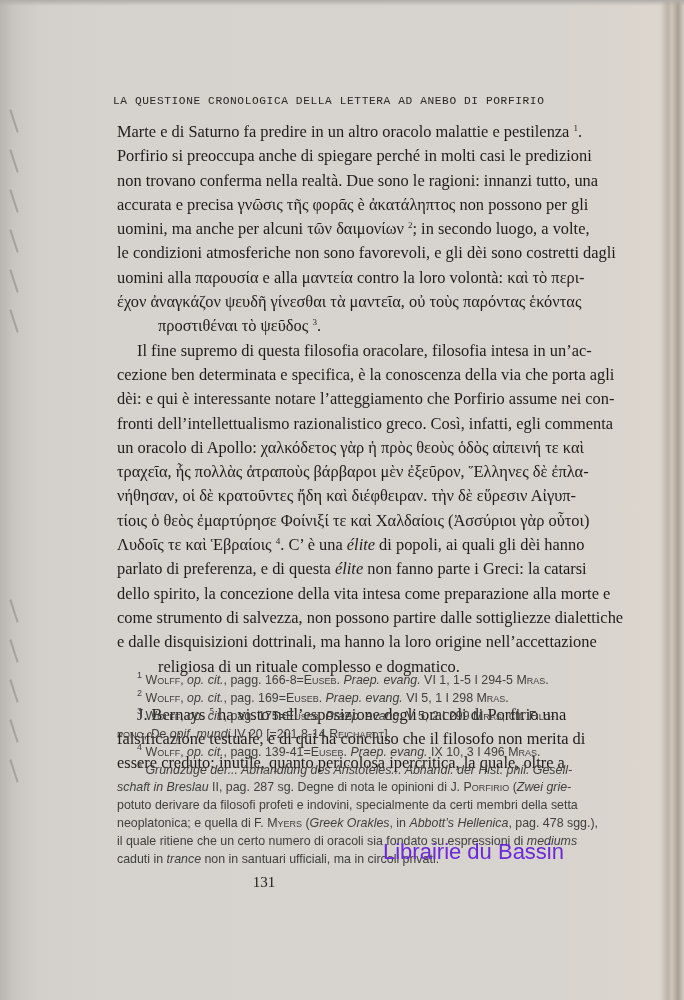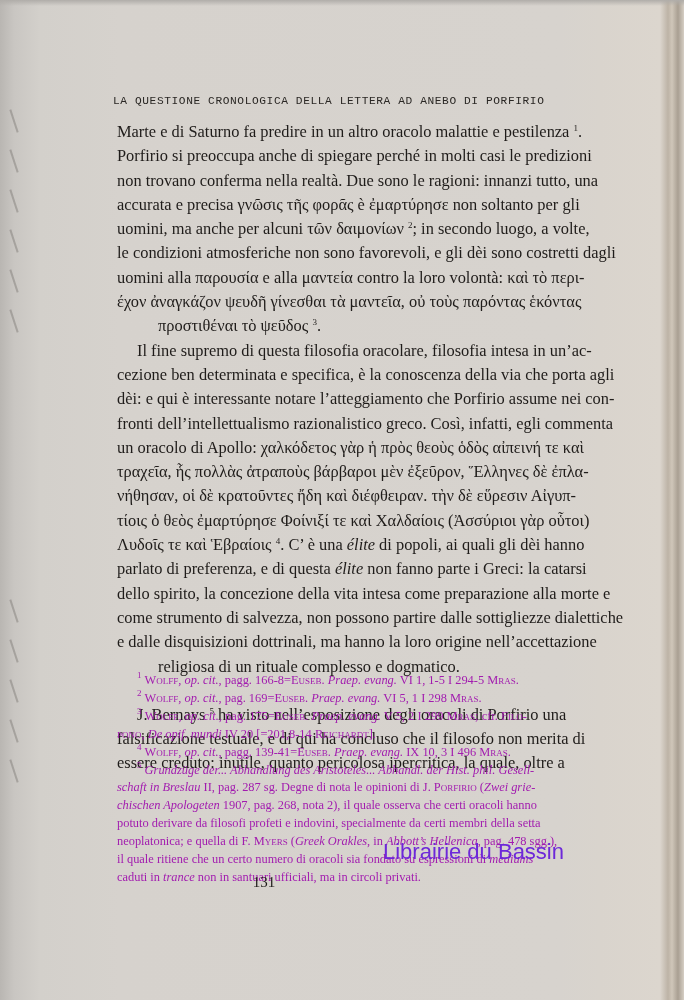--- a/index.html
+++ b/index.html
@@ -38,22 +38,22 @@
     text-align: justify;
   }
   .body-text p { margin: 0; }
   .line { display: block; text-align: justify; text-align-last: justify; white-space: nowrap; }
   .line.last { text-align-last: left; margin-left: 41px; }
   .indent { padding-left: 20px; }
   .gap { height: 24px; }
   sup.fn { font-size: 9px; vertical-align: 6px; line-height: 0; }
   .footnotes {
     position: absolute; left: 117px; top: 672px; width: 410px;
-    font-family: Liberation Serif, serif;
-    font-size: 12.4px; line-height: 17.9px; color: #a21caf;
+    font-family: Liberation Sans, sans-serif;
+    font-size: 12.4px; line-height: 17.9px; color: #404040;
   }
   .fn-line { display: block; white-space: nowrap; text-align: justify; text-align-last: justify; }
   .fn-line.last { text-align-last: left; }
   .fn-line.ind { padding-left: 20px; }
   .sc { font-variant: small-caps; }
   .page-number {
     position: absolute; left: 0; width: 548px; top: 874px;
     text-align: center; font-family: "Liberation Serif", serif;
     font-size: 15px; color: #1f1c1a; padding-right: 20px; box-sizing: border-box;
   }
@@ -84,21 +84,21 @@
   <span class="scrib" style="top:680px"></span>
 </div>
 
 <div class="running-head">LA QUESTIONE CRONOLOGICA DELLA LETTERA AD ANEBO DI PORFIRIO</div>
 
 <div class="body-text">
   <p>
     <span class="line"><span>Marte e di Saturno fa predire in un altro oracolo malattie e pestilenza</span> <sup class="fn">1</sup>.</span>
     <span class="line">Porfirio si preoccupa anche di spiegare perché in molti casi le predizioni</span>
     <span class="line">non trovano conferma nella realtà. Due sono le ragioni: innanzi tutto, una</span>
-    <span class="line">accurata e precisa γνῶσις τῆς φορᾶς è ἐμαρτύρησε non soltanto per gli</span>
+    <span class="line">accurata e precisa γνῶσις τῆς φορᾶς è ἀκατάληπτος non possono per gli</span>
     <span class="line"><span>uomini, ma anche per alcuni τῶν δαιμονίων</span> <sup class="fn">2</sup><span>; in secondo luogo, a volte,</span></span>
     <span class="line">le condizioni atmosferiche non sono favorevoli, e gli dèi sono costretti dagli</span>
     <span class="line">uomini alla παρουσία e alla μαντεία contro la loro volontà: καὶ τὸ περι-</span>
     <span class="line">έχον ἀναγκάζον ψευδῆ γίνεσθαι τὰ μαντεῖα, οὐ τοὺς παρόντας ἑκόντας</span>
     <span class="line last"><span>προστιθέναι τὸ ψεῦδος</span> <sup class="fn">3</sup><span>.</span></span>
   </p>
   <p>
     <span class="line indent">Il fine supremo di questa filosofia oracolare, filosofia intesa in un’ac-</span>
     <span class="line">cezione ben determinata e specifica, è la conoscenza della via che porta agli</span>
     <span class="line">dèi: e qui è interessante notare l’atteggiamento che Porfirio assume nei con-</span>
@@ -123,21 +123,20 @@
 </div>
 
 <div class="footnotes">
   <span class="fn-line ind last"><sup class="fn">1</sup> <span class="sc">Wolff</span><span>, </span><i>op. cit.</i><span>, pagg. 166-8=</span><span class="sc">Euseb.</span><span> </span><i>Praep. evang.</i><span> VI 1, 1-5 I 294-5 </span><span class="sc">Mras</span><span>.</span></span>
   <span class="fn-line ind last"><sup class="fn">2</sup> <span class="sc">Wolff</span><span>, </span><i>op. cit.</i><span>, pag. 169=</span><span class="sc">Euseb.</span><span> </span><i>Praep. evang.</i><span> VI 5, 1 I 298 </span><span class="sc">Mras</span><span>.</span></span>
   <span class="fn-line ind"><sup class="fn">3</sup> <span class="sc">Wolff</span><span>, </span><i>op. cit.</i><span>, pag. 175=</span><span class="sc">Euseb.</span><span> </span><i>Praep. evang.</i><span> V 5, 2 I 299 </span><span class="sc">Mras</span><span>; cfr. </span><span class="sc">Filo-</span></span>
   <span class="fn-line last"><span class="sc">pono</span><span>, </span><i>De opif. mundi</i><span> IV 20 [=201,8-14 </span><span class="sc">Reichardt</span><span>].</span></span>
   <span class="fn-line ind last"><sup class="fn">4</sup> <span class="sc">Wolff</span><span>, </span><i>op. cit.</i><span>, pagg. 139-41=</span><span class="sc">Euseb.</span><span> </span><i>Praep. evang.</i><span> IX 10, 3 I 496 </span><span class="sc">Mras</span><span>.</span></span>
   <span class="fn-line ind"><sup class="fn">5</sup> <i>Grundzüge der... Abhandlung des Aristoteles... Abhandl. der Hist. phil. Gesell-</i></span>
   <span class="fn-line"><i>schaft in Breslau</i><span> II, pag. 287 sg. Degne di nota le opinioni di J. </span><span class="sc">Porfirio</span><span> (</span><i>Zwei grie-</i></span>
-  <span class="fn-line"><i>chischen Apologeten</i><span> 1907, pag. 268, nota 2), il quale osserva che certi oracoli hanno</span></span>
   <span class="fn-line">potuto derivare da filosofi profeti e indovini, specialmente da certi membri della setta</span>
   <span class="fn-line"><span>neoplatonica; e quella di F. </span><span class="sc">Myers</span><span> (</span><i>Greek Orakles</i><span>, in </span><i>Abbott’s Hellenica</i><span>, pag. 478 sgg.),</span></span>
   <span class="fn-line"><span>il quale ritiene che un certo numero di oracoli sia fondato su espressioni di </span><i>mediums</i></span>
   <span class="fn-line last"><span>caduti in </span><i>trance</i><span> non in santuari ufficiali, ma in circoli privati.</span></span>
 </div>
 
 <div class="page-number">131</div>
 <div class="watermark">Librairie du Bassin</div>
 
 </body></html>

